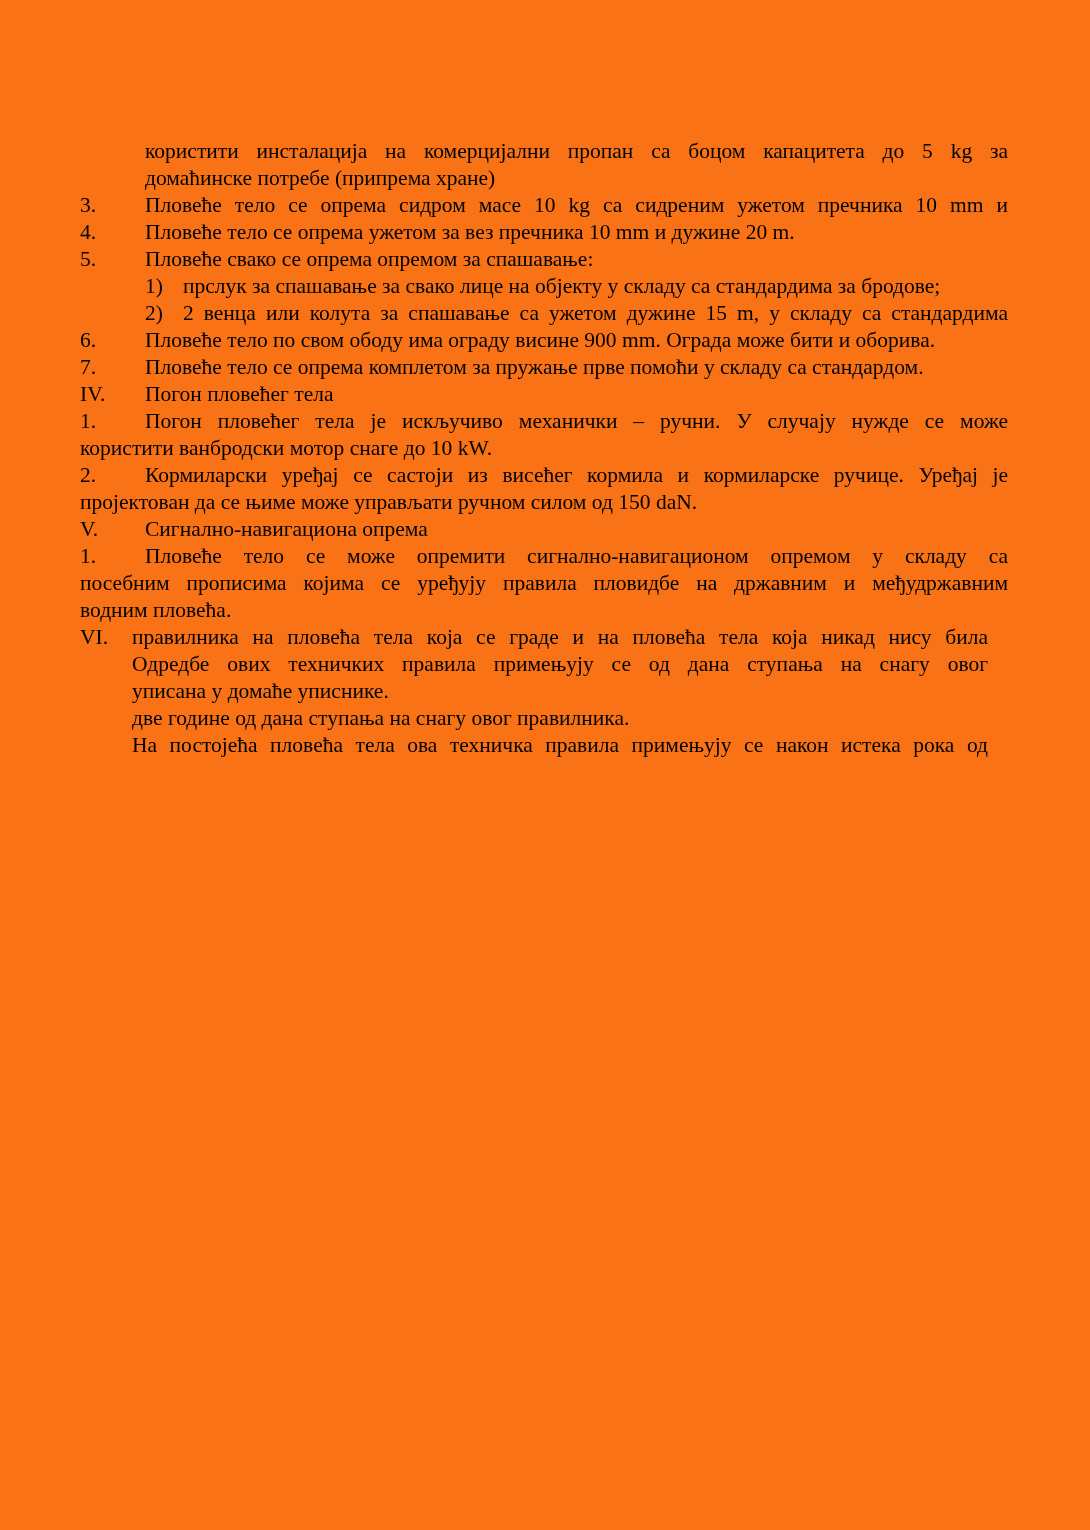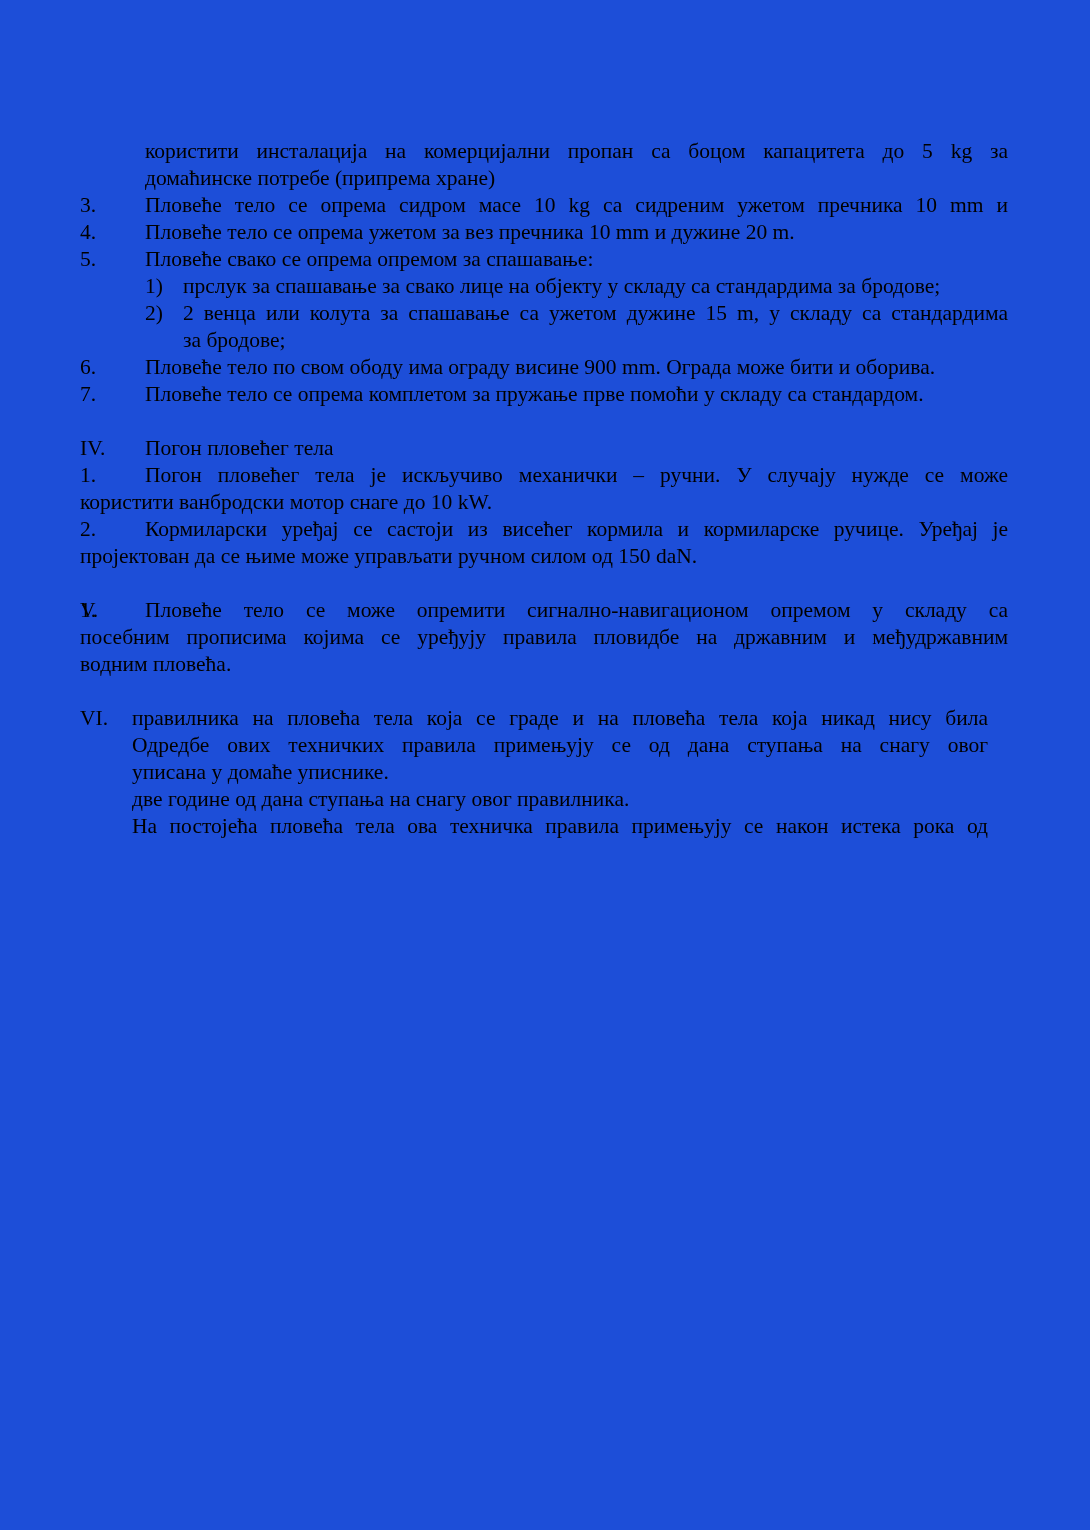--- a/index.html
+++ b/index.html
@@ -1,42 +1,42 @@
 <!DOCTYPE html>
 <html lang="sr"><head>
 <meta charset="utf-8">
 <style>
   html, body { margin: 0; padding: 0; background: #ffffff; }
   .page {
     position: relative;
     width: 1090px;
     height: 1530px;
     box-sizing: border-box;
-    background: #1d4ed8;
+    background: #f97316;
     color: #000000;
     font-family: "Liberation Serif", "DejaVu Serif", serif;
     font-size: 21.5px;
     line-height: 27px;
     padding: 138px 82px 0 80px;
     overflow: hidden;
   }
   .line { min-height: 27px; }
   
   .just { text-align: justify; text-align-last: justify; }
   
   .hang { position: relative; padding-left: 65px; }
   .hang > .num { position: absolute; left: 0; top: 0; }
   
   .sub { position: relative; padding-left: 103px; }
   .sub > .num { position: absolute; left: 65px; top: 0; }
   
   .pfirst { position: relative; padding-left: 65px; }
   .pfirst > .num { position: absolute; left: 0; top: 0; }
   
-  .gap { margin-top: 27px; }
+  .gap { }
   
   .block { padding-left: 52px; padding-right: 20px; }
 </style>
 </head>
 <body>
 
 <div class="page">
 
   <div class="hang">
     <div class="line just">користити инсталација на комерцијални пропан са боцом капацитета до 5 kg за</div>
@@ -59,21 +59,20 @@
   </div>
 
   <div class="sub">
     <span class="num">1)</span>
     <div class="line">прслук за спашавање за свако лице на објекту у складу са стандардима за бродове;</div>
   </div>
 
   <div class="sub">
     <span class="num">2)</span>
     <div class="line just">2 венца или колута за спашавање са ужетом дужине 15 m, у складу са стандардима</div>
-    <div class="line">за бродове;</div>
   </div>
 
   <div class="hang">
     <span class="num">6.</span>
     <div class="line">Пловеће тело по свом ободу има ограду висине 900 mm. Ограда може бити и оборива.</div>
   </div>
 
   <div class="hang">
     <span class="num">7.</span>
     <div class="line">Пловеће тело се опрема комплетом за пружање прве помоћи у складу са стандардом.</div>
@@ -95,20 +94,21 @@
   <div>
     <div class="line just pfirst">
       <span class="num">2.</span>
       <span>Кормиларски уређај се састоји из висећег кормила и кормиларске ручице. Уређај је</span>
     </div>
     <div class="line">пројектован да се њиме може управљати ручном силом од 150 daN.</div>
   </div>
 
   <div class="hang gap">
     <span class="num">V.</span>
+    <span>Сигнално-навигациона опрема</span>
   </div>
 
   <div>
     <div class="line just pfirst">
       <span class="num">1.</span>
       <span>Пловеће тело се може опремити сигнално-навигационом опремом у складу са</span>
     </div>
     <div class="line just">посебним прописима којима се уређују правила пловидбе на државним и међудржавним</div>
     <div class="line">водним пловећа.</div>
   </div>

